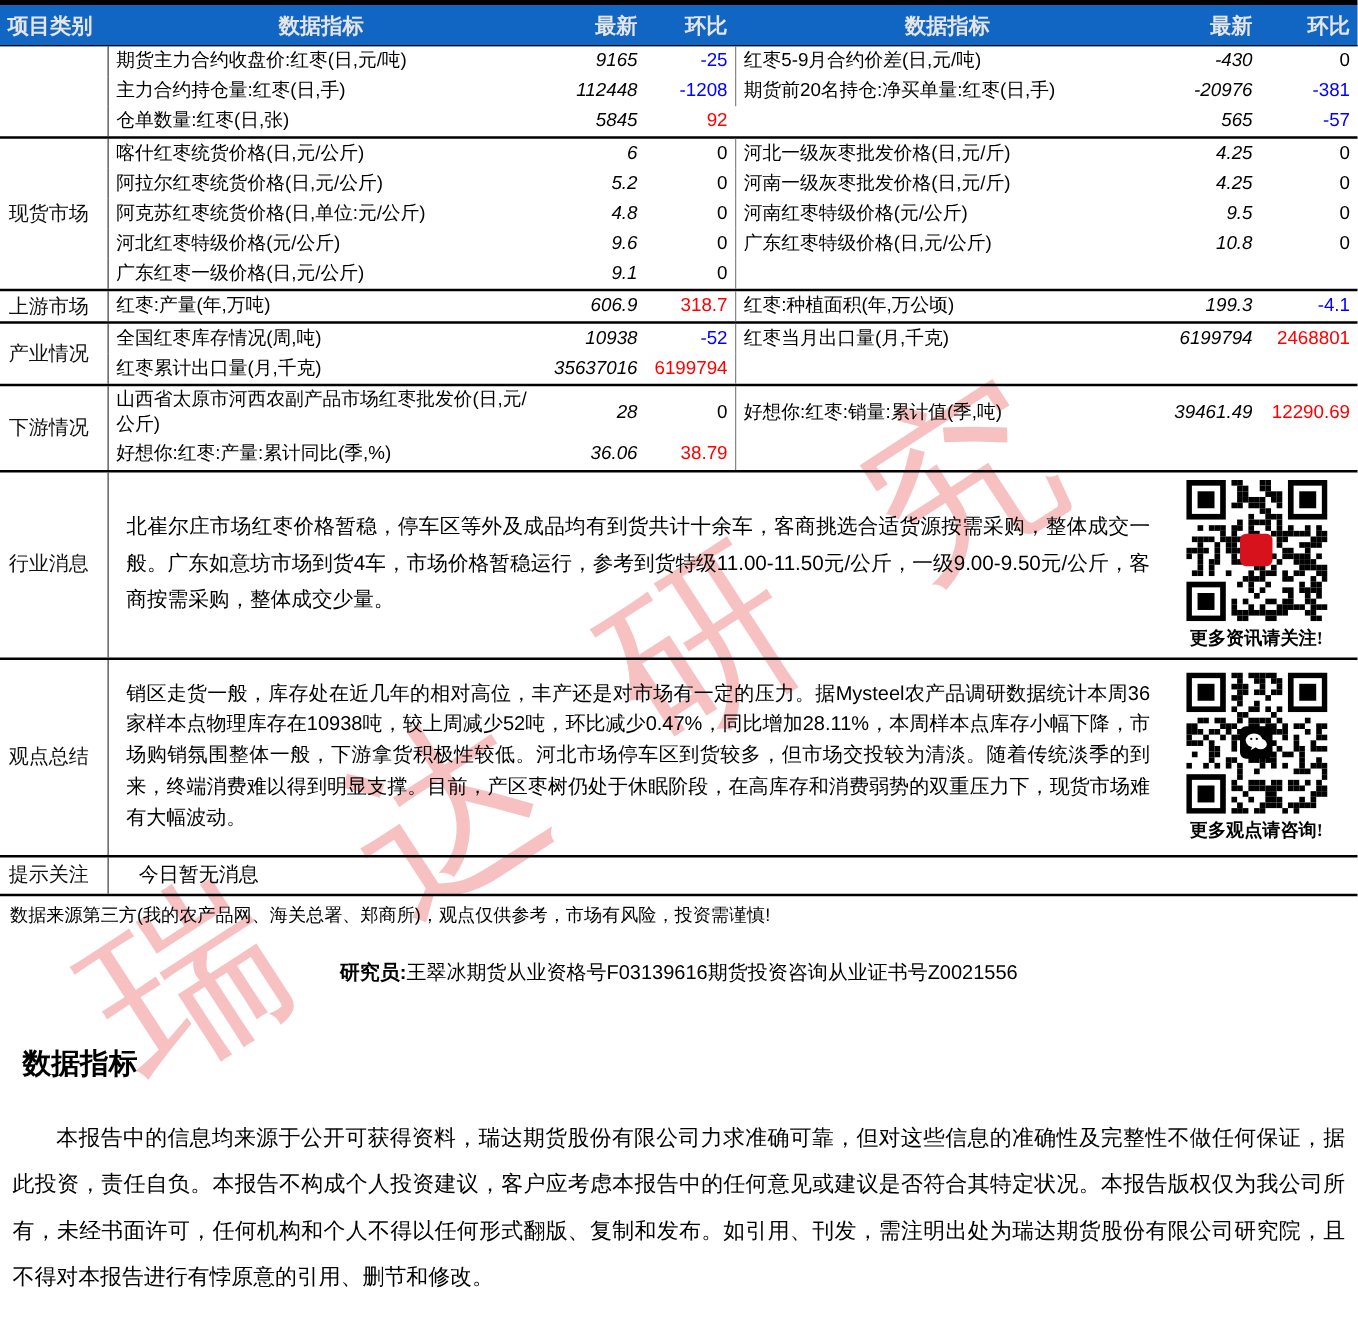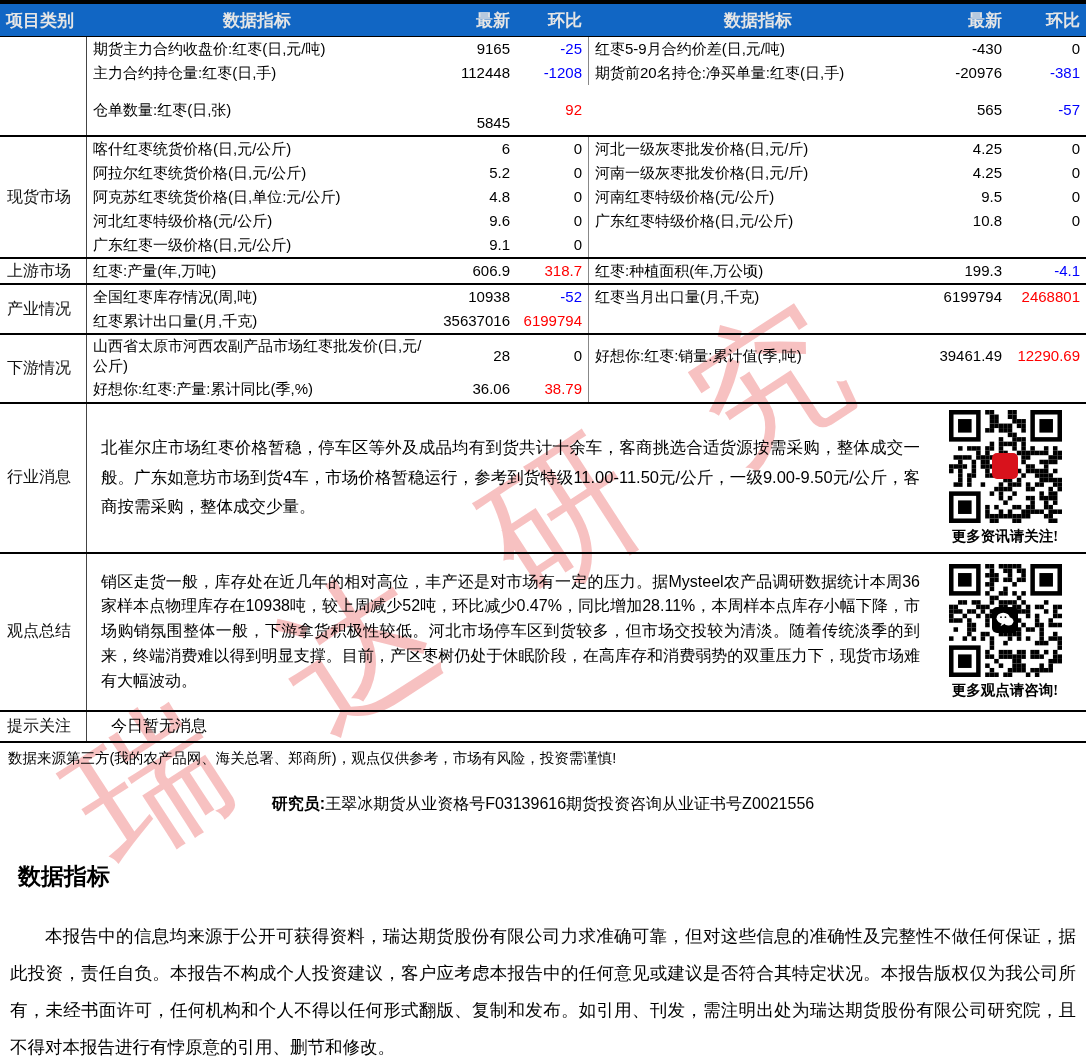--- a/index.html
+++ b/index.html
@@ -47,21 +47,21 @@
     display:grid;grid-template-columns:86px 342px 92px 68px 340px 84px 74px;
     border-bottom:2px solid #000;font-size:15px;
   }
   .cat-cell{
     grid-column:1;display:flex;align-items:center;justify-content:flex-start;
     padding-left:7px;font-size:16px;color:#111;
   }
   .cell{display:flex;align-items:center;min-height:24px;line-height:1.35;}
   .ind-l{border-left:1px solid #444;padding:1px 4px 1px 6px;}
   .ind-r{border-left:1px solid #888;padding:1px 4px 1px 6px;}
-  .num{justify-content:flex-end;padding-right:10px;}
+  .num{justify-content:flex-end;padding-right:10px;font-style:italic;}
   .chg{justify-content:flex-end;padding-right:6px;}
   .chg-up{color:var(--up);}
   .chg-down{color:var(--down);}
   
   .section{
     display:grid;grid-template-columns:86px 1fr;
     border-bottom:2px solid #000;font-size:16px;
   }
   .section .body{border-left:1px solid #444;display:flex;align-items:center;}
   .section .para{flex:1;padding:8px 14px;text-align:justify;line-height:1.78;font-size:16.5px;}
@@ -115,21 +115,21 @@
           <div class="cell ind-r" style="grid-area: 1 / 5;">红枣5-9月合约价差(日,元/吨)</div>
           <div class="cell num" style="grid-area: 1 / 6;">-430</div>
           <div class="cell chg" style="grid-area: 1 / 7;">0</div>
           <div class="cell ind-l" style="grid-area: 2 / 2;">主力合约持仓量:红枣(日,手)</div>
           <div class="cell num" style="grid-area: 2 / 3;">112448</div>
           <div class="cell chg chg-down" style="grid-area: 2 / 4;">-1208</div>
           <div class="cell ind-r" style="grid-area: 2 / 5;">期货前20名持仓:净买单量:红枣(日,手)</div>
           <div class="cell num" style="grid-area: 2 / 6;">-20976</div>
           <div class="cell chg chg-down" style="grid-area: 2 / 7;">-381</div>
           <div class="cell ind-l" style="grid-area: 3 / 2;">仓单数量:红枣(日,张)</div>
-          <div class="cell num" style="grid-area: 3 / 3; margin-top: 26px;">5845</div>
+          <div class="cell num" style="grid-area: 3 / 3;">5845</div>
           <div class="cell chg chg-up" style="grid-area: 3 / 4;">92</div>
           <div class="cell num" style="grid-area: 3 / 6;">565</div>
           <div class="cell chg chg-down" style="grid-area: 3 / 7;">-57</div>
         </div>
         <div class="tgroup">
           <div class="cat-cell" style="grid-row: 1 / span 5;">现货市场</div>
           <div class="cell ind-l" style="grid-area: 1 / 2;">喀什红枣统货价格(日,元/公斤)</div>
           <div class="cell num" style="grid-area: 1 / 3;">6</div>
           <div class="cell chg" style="grid-area: 1 / 4;">0</div>
           <div class="cell ind-r" style="grid-area: 1 / 5;">河北一级灰枣批发价格(日,元/斤)</div>

